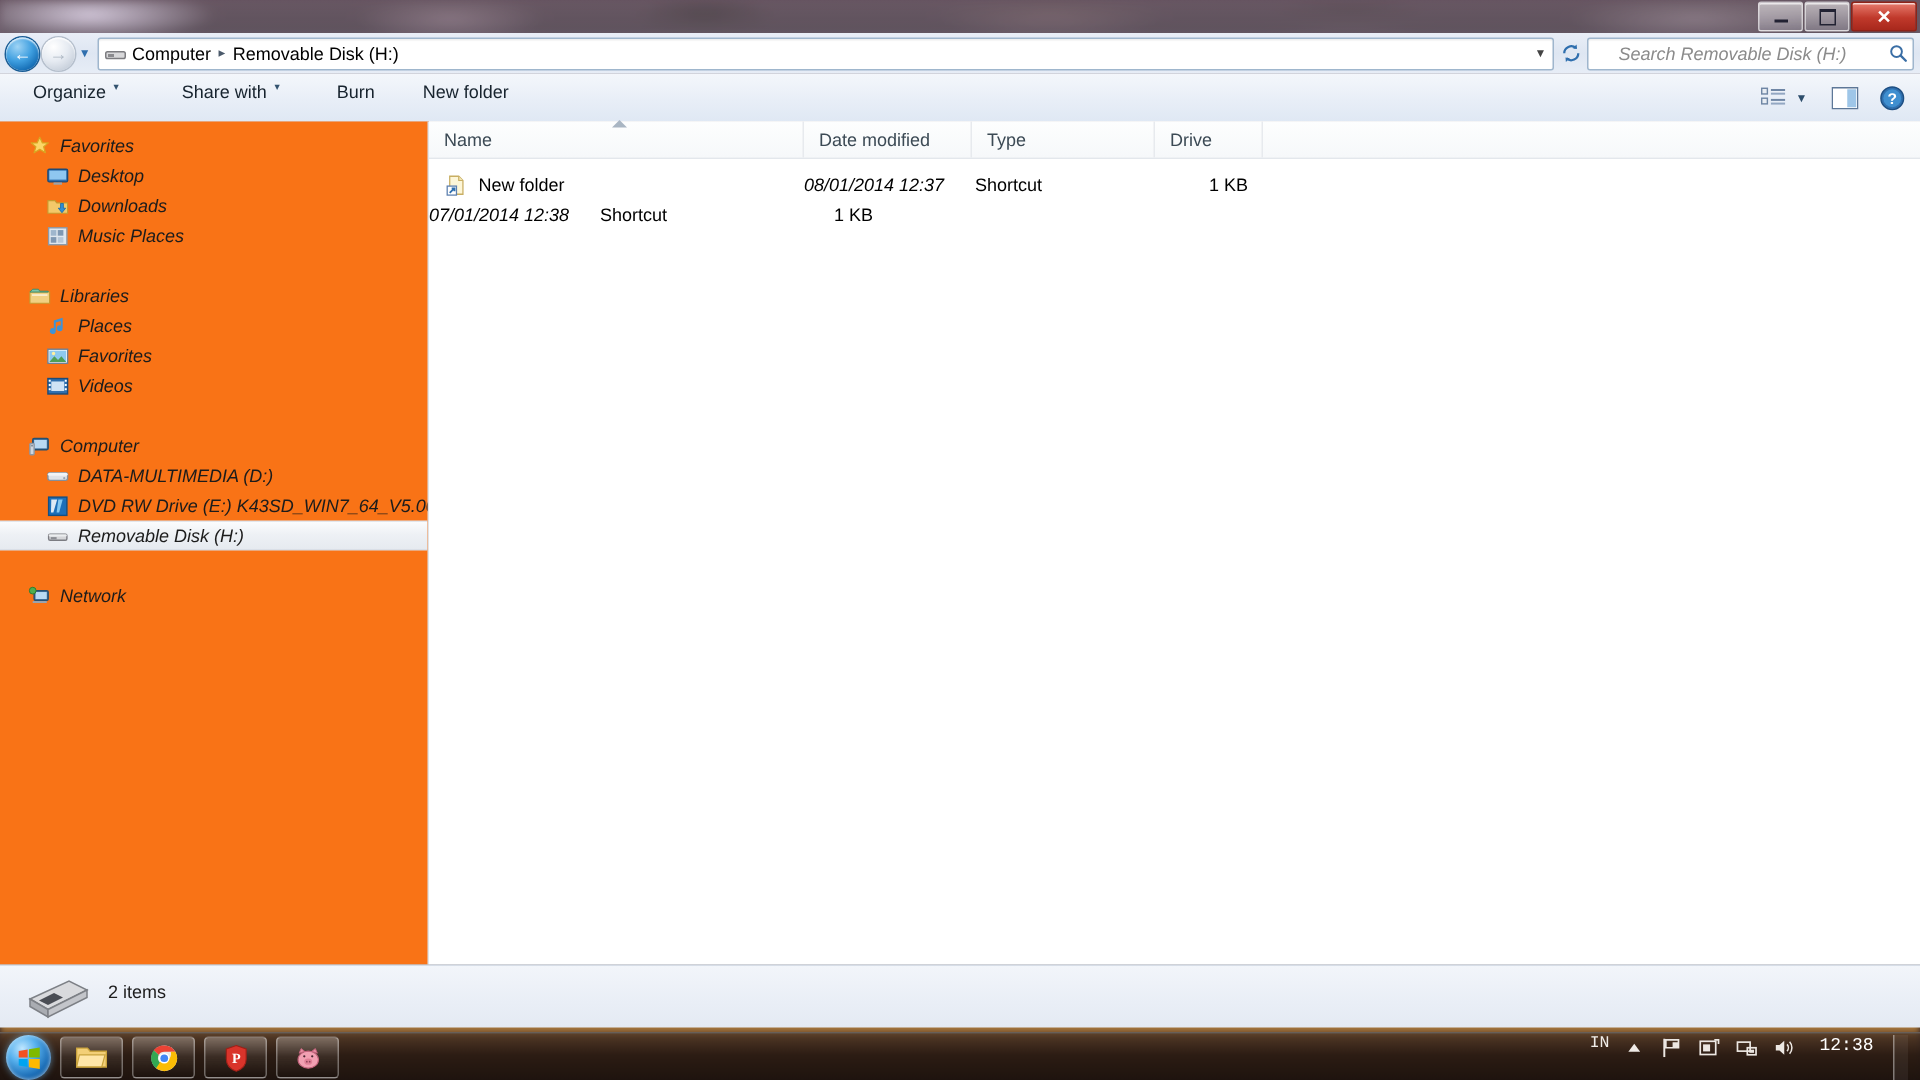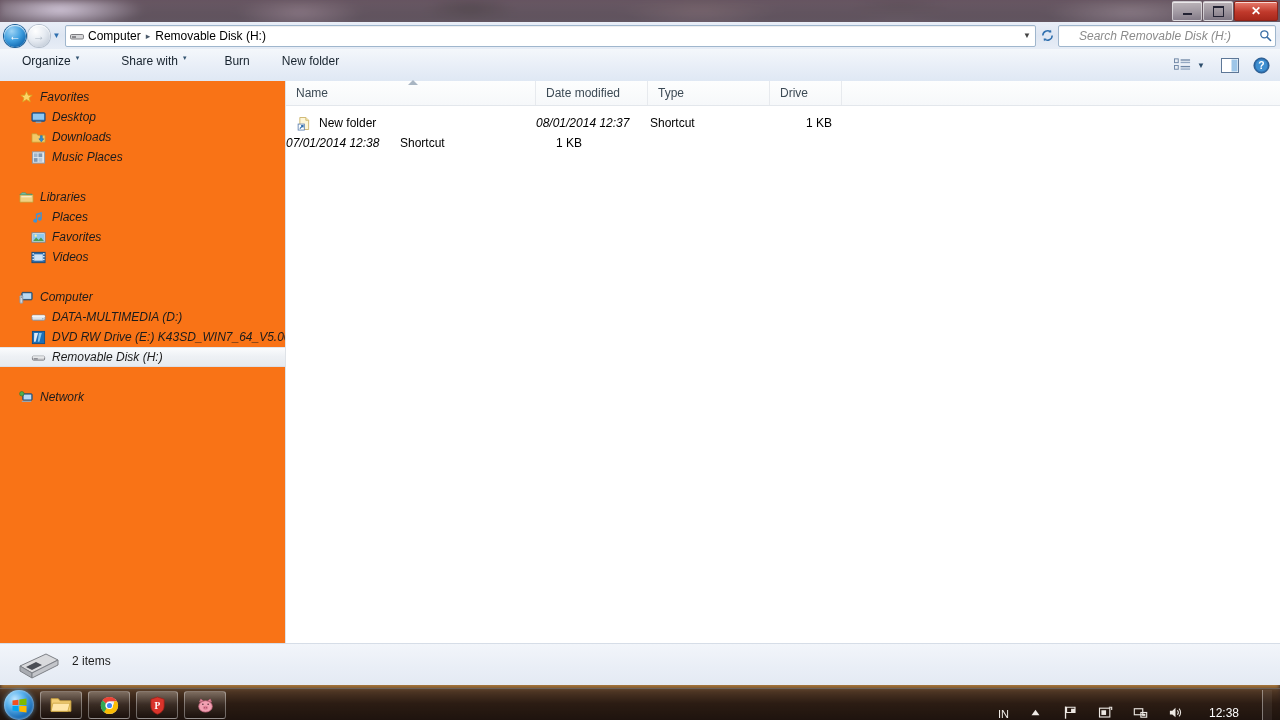--- a/index.html
+++ b/index.html
@@ -188,21 +188,21 @@
     width:30px;height:30px;border-radius:50%;margin-left:4px;flex:0 0 auto;position:relative;
     background:radial-gradient(circle at 36% 30%, #bfe6ff 0%, #59b2ee 32%, #1d6fb8 65%, #0d4c86 100%);
     box-shadow:0 0 5px rgba(120,200,255,.55), inset 0 0 3px rgba(255,255,255,.7);
     display:flex;align-items:center;justify-content:center;
   }
   .tbtn{
     width:40px;height:26px;margin-left:6px;border:1px solid rgba(255,255,255,.35);border-radius:3px;
     background:linear-gradient(180deg,rgba(255,255,255,.28),rgba(255,255,255,.07) 50%,rgba(0,0,0,.10));
     display:flex;align-items:center;justify-content:center;flex:0 0 auto;
   }
-  .tray{margin-left:auto;display:flex;align-items:flex-end;gap:19px;padding-right:8px;color:#f0ece8;font-size:11px;}
+  .tray{margin-left:auto;display:flex;align-items:flex-start;gap:9px;padding-right:8px;color:#f0ece8;font-size:11px;font-family:Liberation Mono, monospace;}
   .trayicon{width:16px;height:16px;display:flex;align-items:center;justify-content:center;}
   .clock{font-size:12px;color:#fff;padding-left:6px;padding-right:4px;}
   .showdesk{width:9px;height:30px;border-left:1px solid rgba(255,255,255,.4);background:rgba(255,255,255,.06);}
 </style>
 </head>
 <body>
 
 <div id="desktop">
   <div class="wpblur"></div>
   <div class="wpband"></div>

